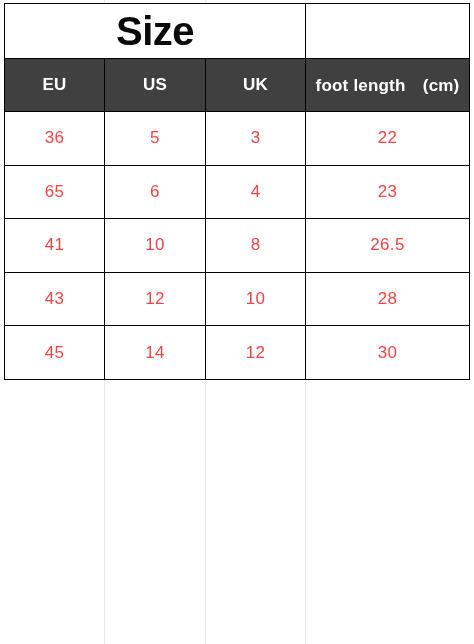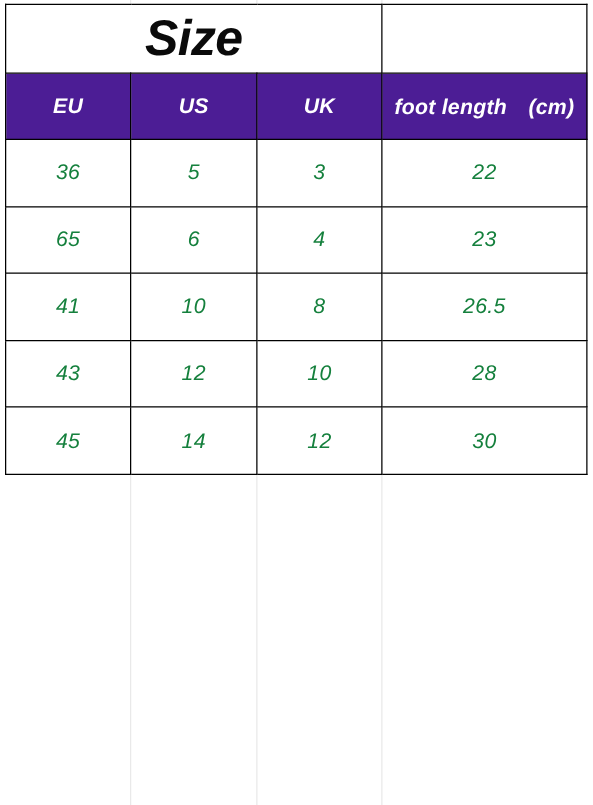--- a/index.html
+++ b/index.html
@@ -12,21 +12,20 @@
     height: 644px;
     font-family: "Liberation Sans", "DejaVu Sans", sans-serif;
     overflow: hidden;
   }
   .sheet {
     position: relative;
     width: 474px;
     height: 644px;
     background: #ffffff;
     box-sizing: border-box;
-    font-style: italic;
   }
   .ghost-grid {
     position: absolute;
     top: 0;
     left: 0;
     width: 474px;
     height: 644px;
     pointer-events: none;
   }
   .ghost-line {
@@ -74,38 +73,38 @@
     line-height: 1;
     padding-bottom: 3px;
   }
   td.title-blank {
     background: #ffffff;
   }
 
   
   tr.head-row th {
     height: 52px;
-    background: #4c1d95;
+    background: #404040;
     color: #ffffff;
     font-size: 17px;
     font-weight: 700;
     letter-spacing: 0.2px;
   }
   th.head-foot {
     text-align: left;
     padding-left: 12px;
     white-space: pre;
   }
 
   
   tr.data-row td {
     height: 52.6px;
     font-size: 17px;
     font-weight: 400;
-    color: #15803d;
+    color: #ef4444;
     letter-spacing: 0.3px;
   }
 </style>
 </head>
 <body>
 
 <div class="sheet">
 
   <div class="ghost-grid">
     <div class="ghost-line" style="left:104px;"></div>

